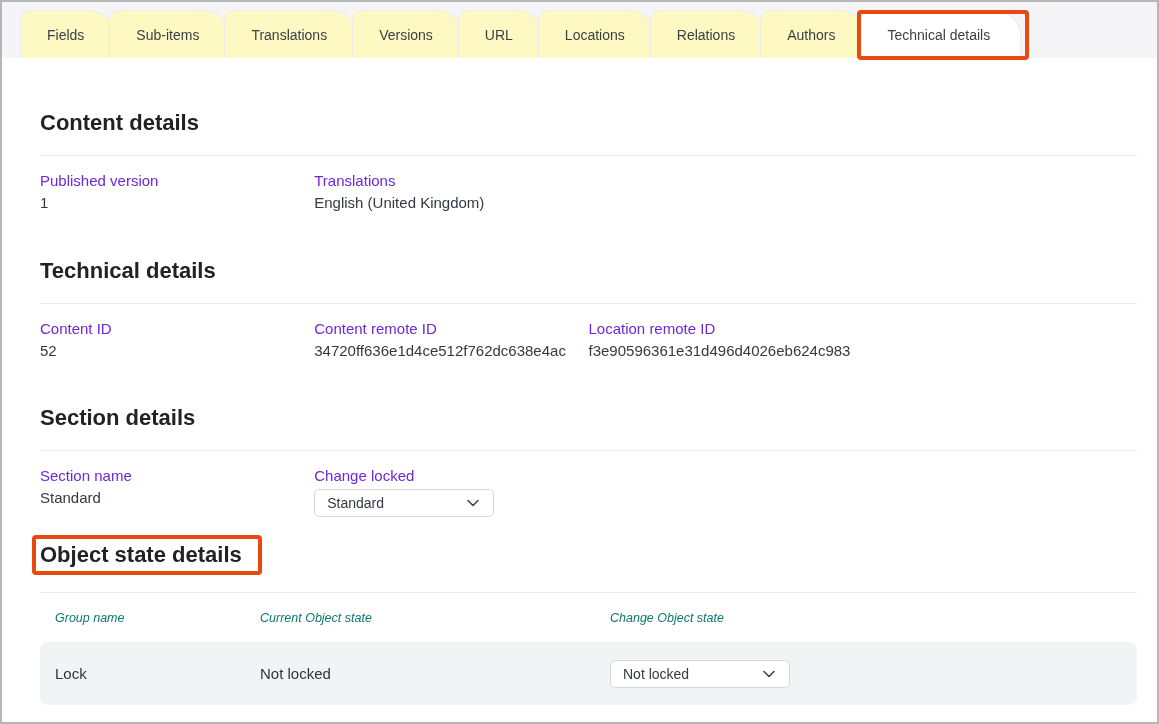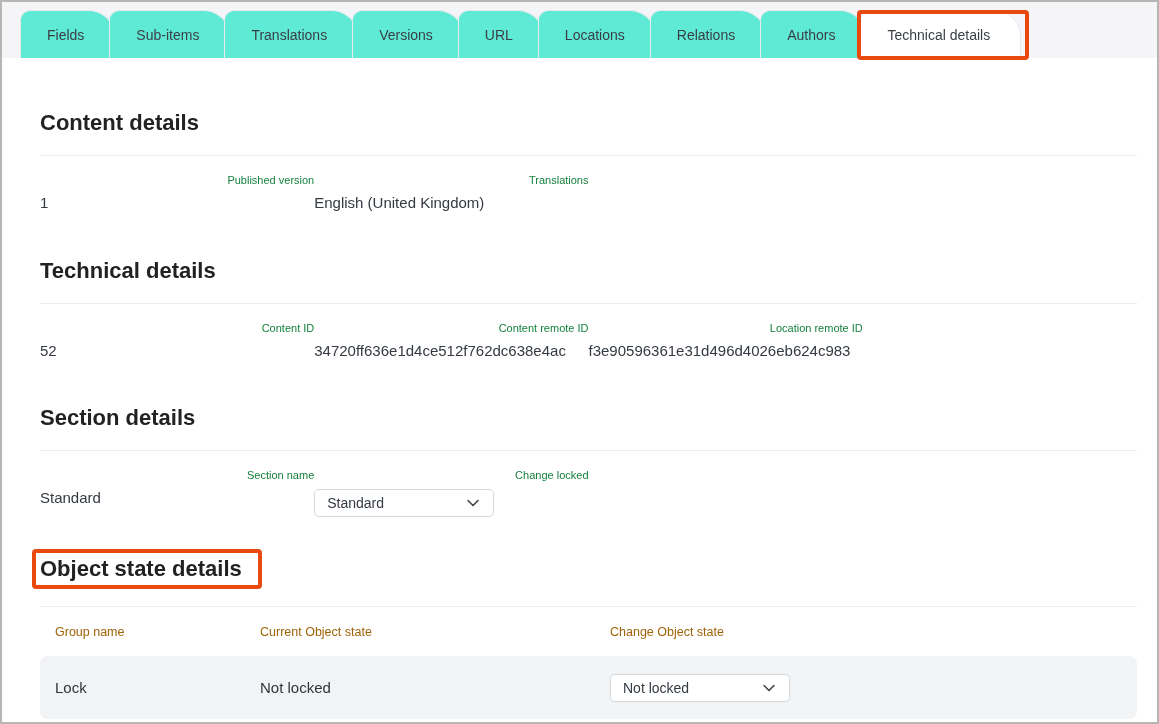--- a/index.html
+++ b/index.html
@@ -9,21 +9,21 @@
     font-family:"Liberation Sans", sans-serif;position:relative;
   }
   
   .tabbar{
     height:48px;background:#f5f5f7;display:flex;align-items:stretch;
     padding:8px 0 0 18px;box-sizing:content-box;
   }
   .tab{
     display:flex;align-items:center;
     padding:0 30px 0 26px;margin-right:-6px;
-    background:#5eead4;border:1px solid #eaeaef;border-bottom:none;
+    background:#fef9c3;border:1px solid #eaeaef;border-bottom:none;
     border-radius:10px 26px 0 0;
     font-size:14px;color:#3a3f45;cursor:pointer;white-space:nowrap;
     position:relative;
   }
   .tab--active{background:#fff;z-index:2;}
   .annotation{
     position:absolute;border:4px solid #e8490f;border-radius:4px;
     pointer-events:none;z-index:6;
   }
   .tab-annotation{top:-1px;bottom:-2px;left:-4px;right:-9px;}
@@ -34,39 +34,39 @@
   }
   .heading-wrap{position:relative;display:inline-block;}
   .heading-annotation{top:-9px;bottom:-10px;left:-8px;right:-20px;}
   .divider{height:1px;background:#ececf0;margin-top:22px;}
   .mt-s1{margin-top:54px;}
   .mt-s2{margin-top:48px;}
   .mt-s3{margin-top:47px;}
   .field-grid{
     display:grid;grid-template-columns:repeat(4,1fr);margin-top:17px;
   }
-  .field-label{font-size:11px;color:#15803d;line-height:15px;text-align:right;}
+  .field-label{font-size:15px;color:#6d28d9;line-height:15px;}
   .field-value{font-size:15px;color:#343a42;line-height:19px;margin-top:5px;}
   .field-value--mono{letter-spacing:0;}
   
   .select{
     margin-top:6px;width:180px;height:28px;box-sizing:border-box;
     background:#fff;border:1px solid #d4d9de;border-radius:5px;
     display:flex;align-items:center;justify-content:space-between;
     padding:0 12px;font-size:14px;color:#343a42;cursor:pointer;
   }
   .select .chev{display:flex;align-items:center;}
   
   .os-table{margin-top:26px;}
   .os-grid{
     display:grid;grid-template-columns:205px 350px 1fr;
     align-items:center;padding:0 15px;box-sizing:border-box;
   }
   .os-head{height:50px;border-top:1px solid #ececf0;}
-  .os-head .th{font-size:12.5px;color:#a16207;}
+  .os-head .th{font-size:12.5px;color:#0f766e;font-style:italic;}
   .os-row{height:63px;background:#f2f3f5;border-radius:8px;}
   .os-row .td{font-size:15px;color:#30343a;}
   .os-row .select{margin-top:0;}
 </style>
 </head>
 <body>
 
 <div class="frame">
 
   <nav class="tabbar">
@@ -152,21 +152,21 @@
               <svg width="16" height="16" viewBox="0 0 16 16">
                   <path d="M3 5.5 L8 10.5 L13 5.5" fill="none" stroke="#41464c" stroke-width="1.6" stroke-linecap="round" stroke-linejoin="round"></path>
                 </svg>
             </span>
           </div>
         </div>
       </div>
     </section>
 
     <section>
-      <div style="margin-top:41px;">
+      <div style="margin-top:27px;">
         <span class="heading-wrap">
           <h2 class="section-heading">Object state details</h2>
           <span class="annotation heading-annotation" style="border-color: rgb(232, 73, 15);"></span>
         </span>
       </div>
       <div class="os-table">
         <div class="os-grid os-head">
           <div class="th">Group name</div>
           <div class="th">Current Object state</div>
           <div class="th">Change Object state</div>

